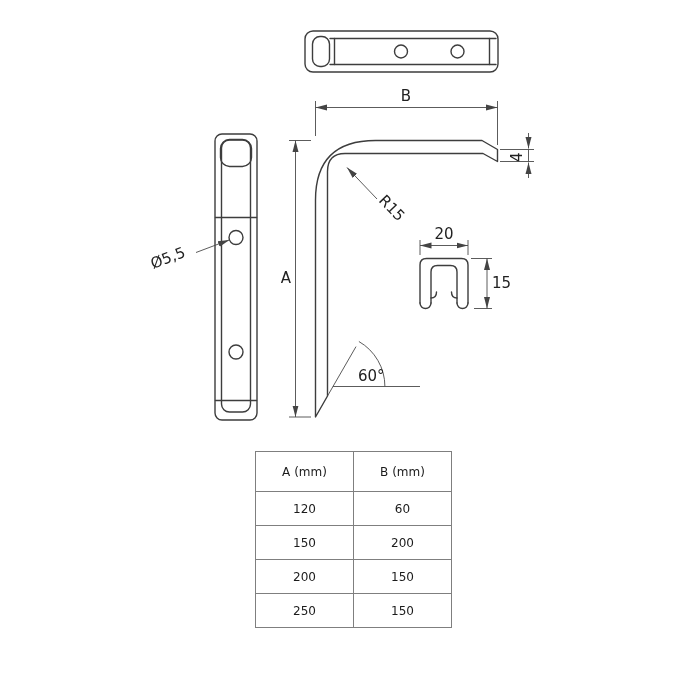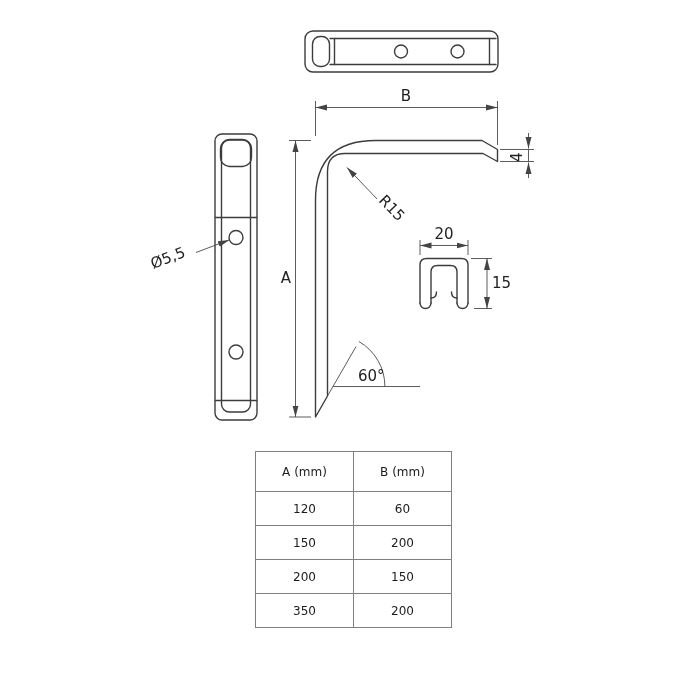--- a/index.html
+++ b/index.html
@@ -150,19 +150,19 @@
         </tr>
         <tr>
           <td>150</td>
           <td>200</td>
         </tr>
         <tr>
           <td>200</td>
           <td>150</td>
         </tr>
         <tr>
-          <td>350</td>
-          <td>200</td>
+          <td>250</td>
+          <td>150</td>
         </tr>
       </tbody>
   </table>
 
 </div>
 
 </body></html>

